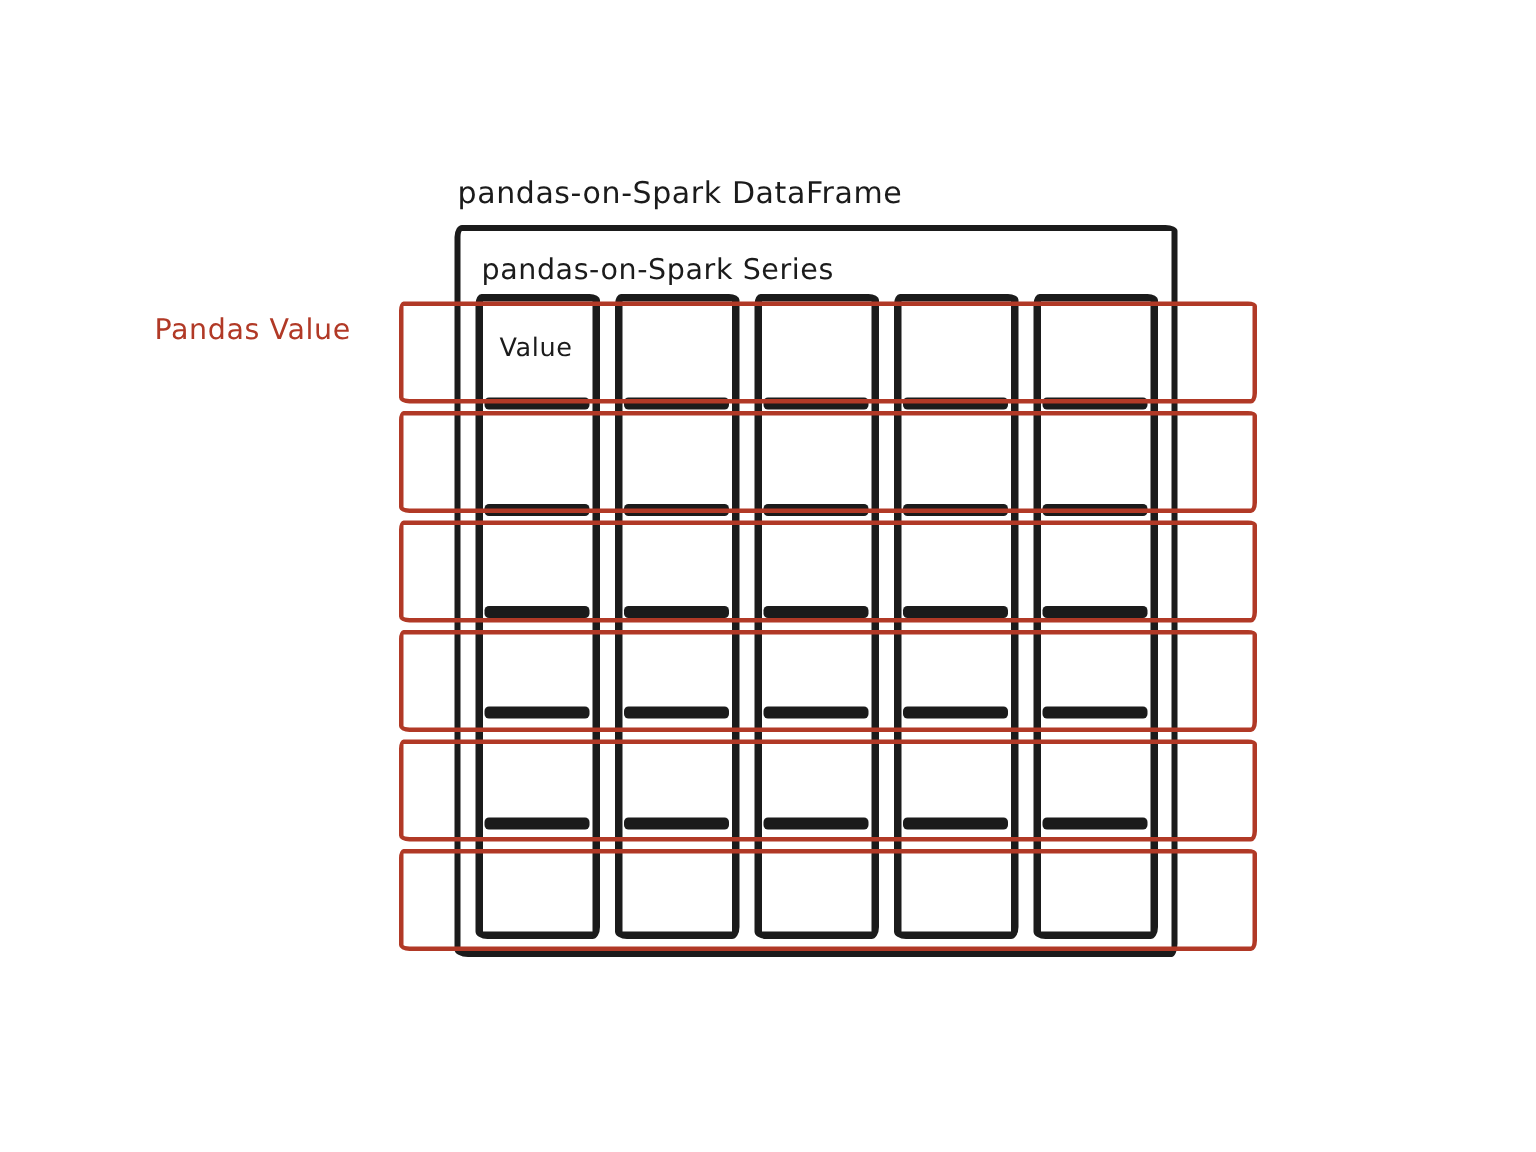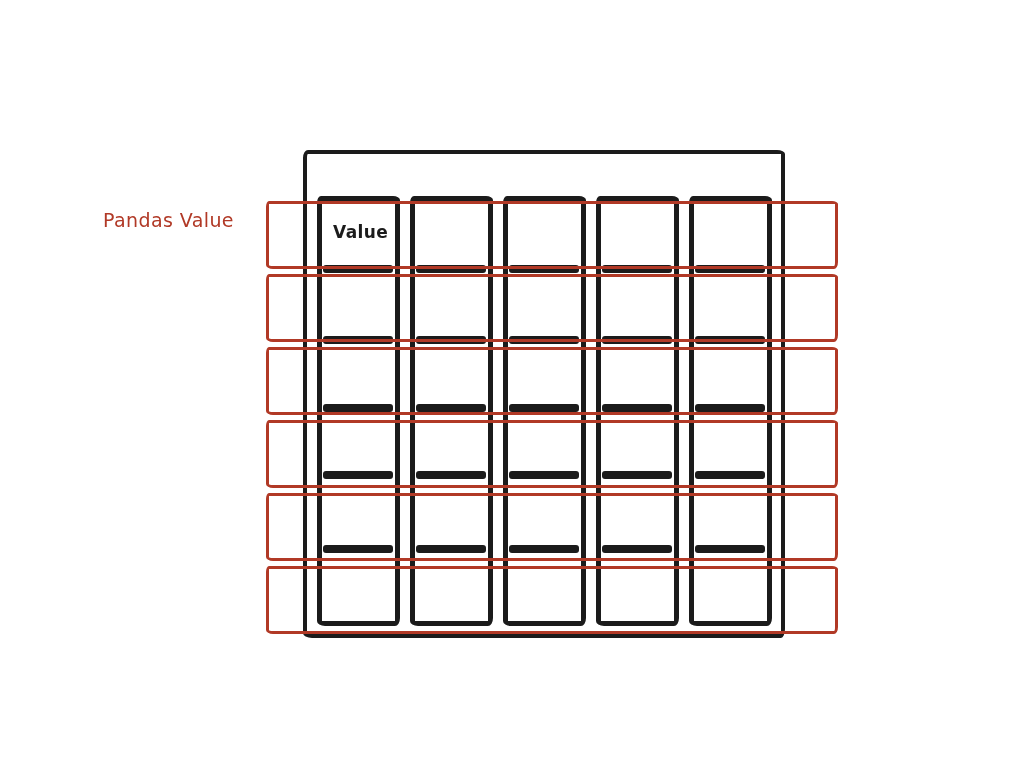--- a/index.html
+++ b/index.html
@@ -13,21 +13,20 @@
     width: 1024px;
     height: 768px;
     background: #ffffff;
     overflow: hidden;
   }
   .txt {
     position: absolute;
     white-space: nowrap;
     letter-spacing: 0.4px;
     color: var(--stroke, #1b1b1b);
-    font-weight: bold;
   }
   .title {
     left: 305px;
     top: 116px;
     font-size: 20px;
     font-weight: 500;
   }
   .inner-label {
     left: 321px;
     top: 169px;
@@ -89,23 +88,25 @@
     background: transparent;
     z-index: 3;
   }
   .layer { position: absolute; inset: 0; }
 </style>
 </head>
 <body>
 
 <div class="canvas" style="--stroke: #1b1b1b; --accent: #b13926; background: rgb(255, 255, 255);">
 
+  <div class="txt title">pandas-on-Spark DataFrame</div>
 
   <div class="outer-box"></div>
 
+  <div class="txt inner-label">pandas-on-Spark Series</div>
 
   <div class="txt side-label">Pandas Value</div>
 
   <div class="layer" id="columns-layer">
       <div class="column" style="left: 317px;">
         <div class="dash" style="top: 64px;"></div>
         <div class="dash" style="top: 135px;"></div>
         <div class="dash" style="top: 203px;"></div>
         <div class="dash" style="top: 270px;"></div>
         <div class="dash" style="top: 344px;"></div>

